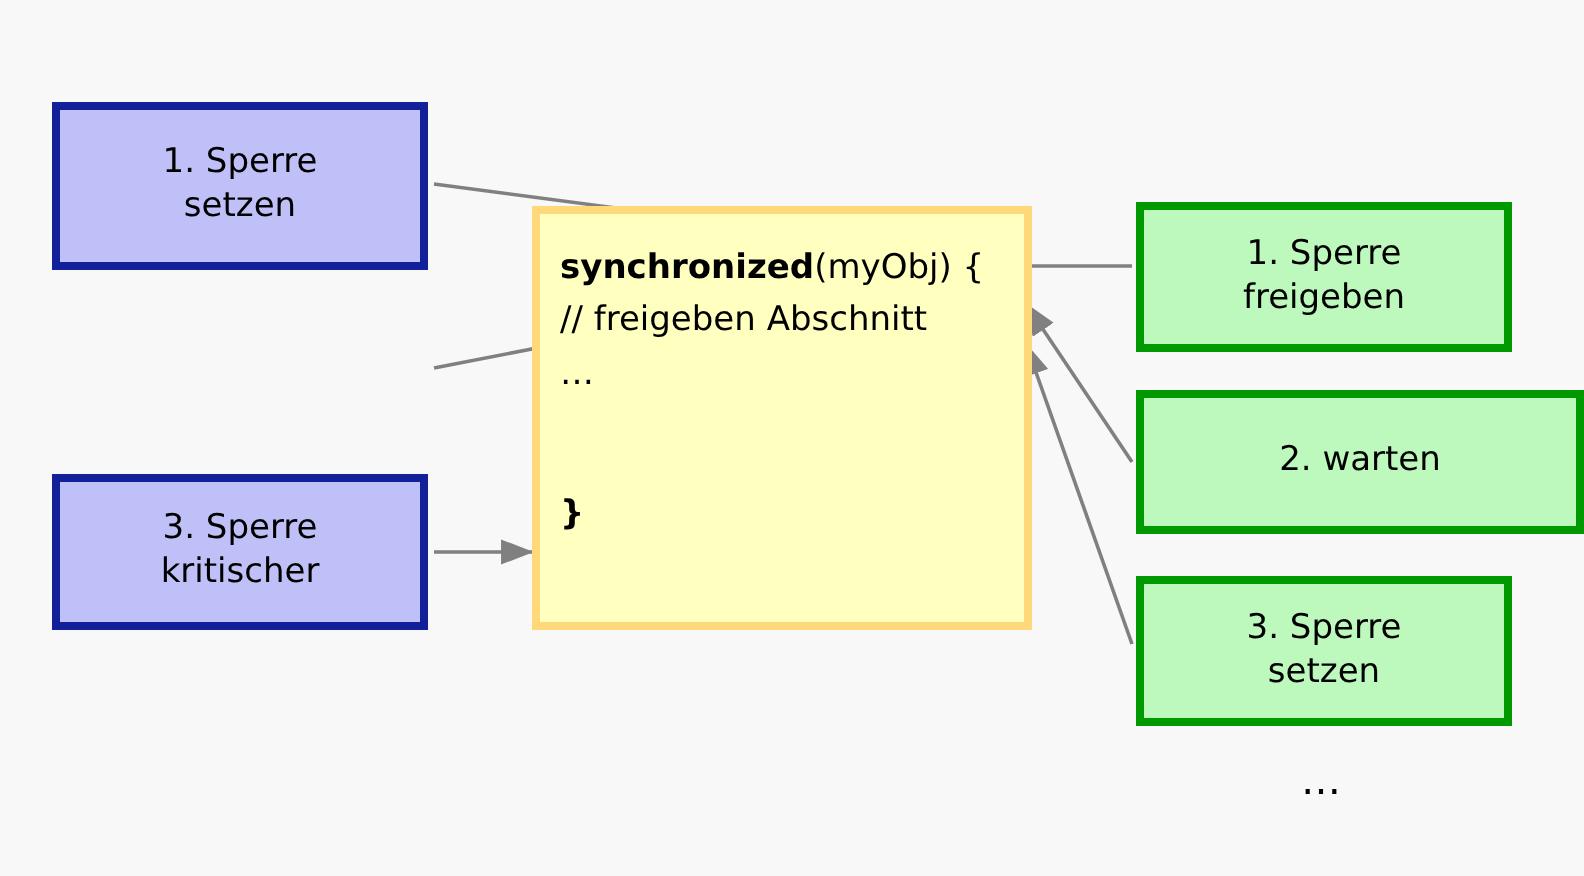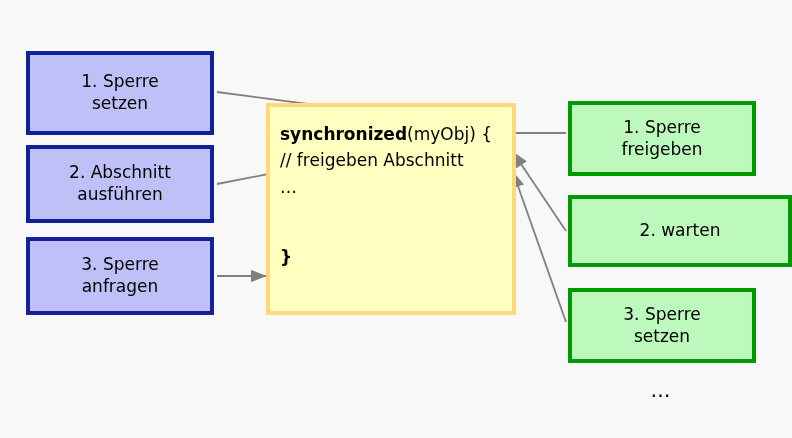--- a/index.html
+++ b/index.html
@@ -101,28 +101,24 @@
     <line x1="566" y1="231" x2="513" y2="152" stroke="#808080" stroke-width="1.8" marker-end="url(#ah)"></line>
 
     <line x1="566" y1="322" x2="513" y2="172" stroke="#808080" stroke-width="1.8" marker-end="url(#ah)"></line>
   </svg>
 
   <div class="box box-blue" style="left:26px; top:51px; width:188px; height:84px;">
     <span>1. Sperre</span>
     <span>setzen</span>
   </div>
 
-  <div class="box box-blue" style="left:26px; top:145px; width:188px; height:78px;">
-    <span>2. Abschnitt</span>
-    <span>ausführen</span>
-  </div>
 
   <div class="box box-blue" style="left:26px; top:237px; width:188px; height:78px;">
     <span>3. Sperre</span>
-    <span>anfragen</span>
+    <span>kritischer</span>
   </div>
 
   <div class="box box-code" style="left:266px; top:103px; width:250px; height:212px;">
     <div class="code-line">
       <span class="kw">synchronized</span><span>(myObj) {</span>
     </div>
     <div class="code-line">// freigeben Abschnitt</div>
     <div class="code-line code-dots">…</div>
     <div class="code-line code-close">}</div>
   </div>

